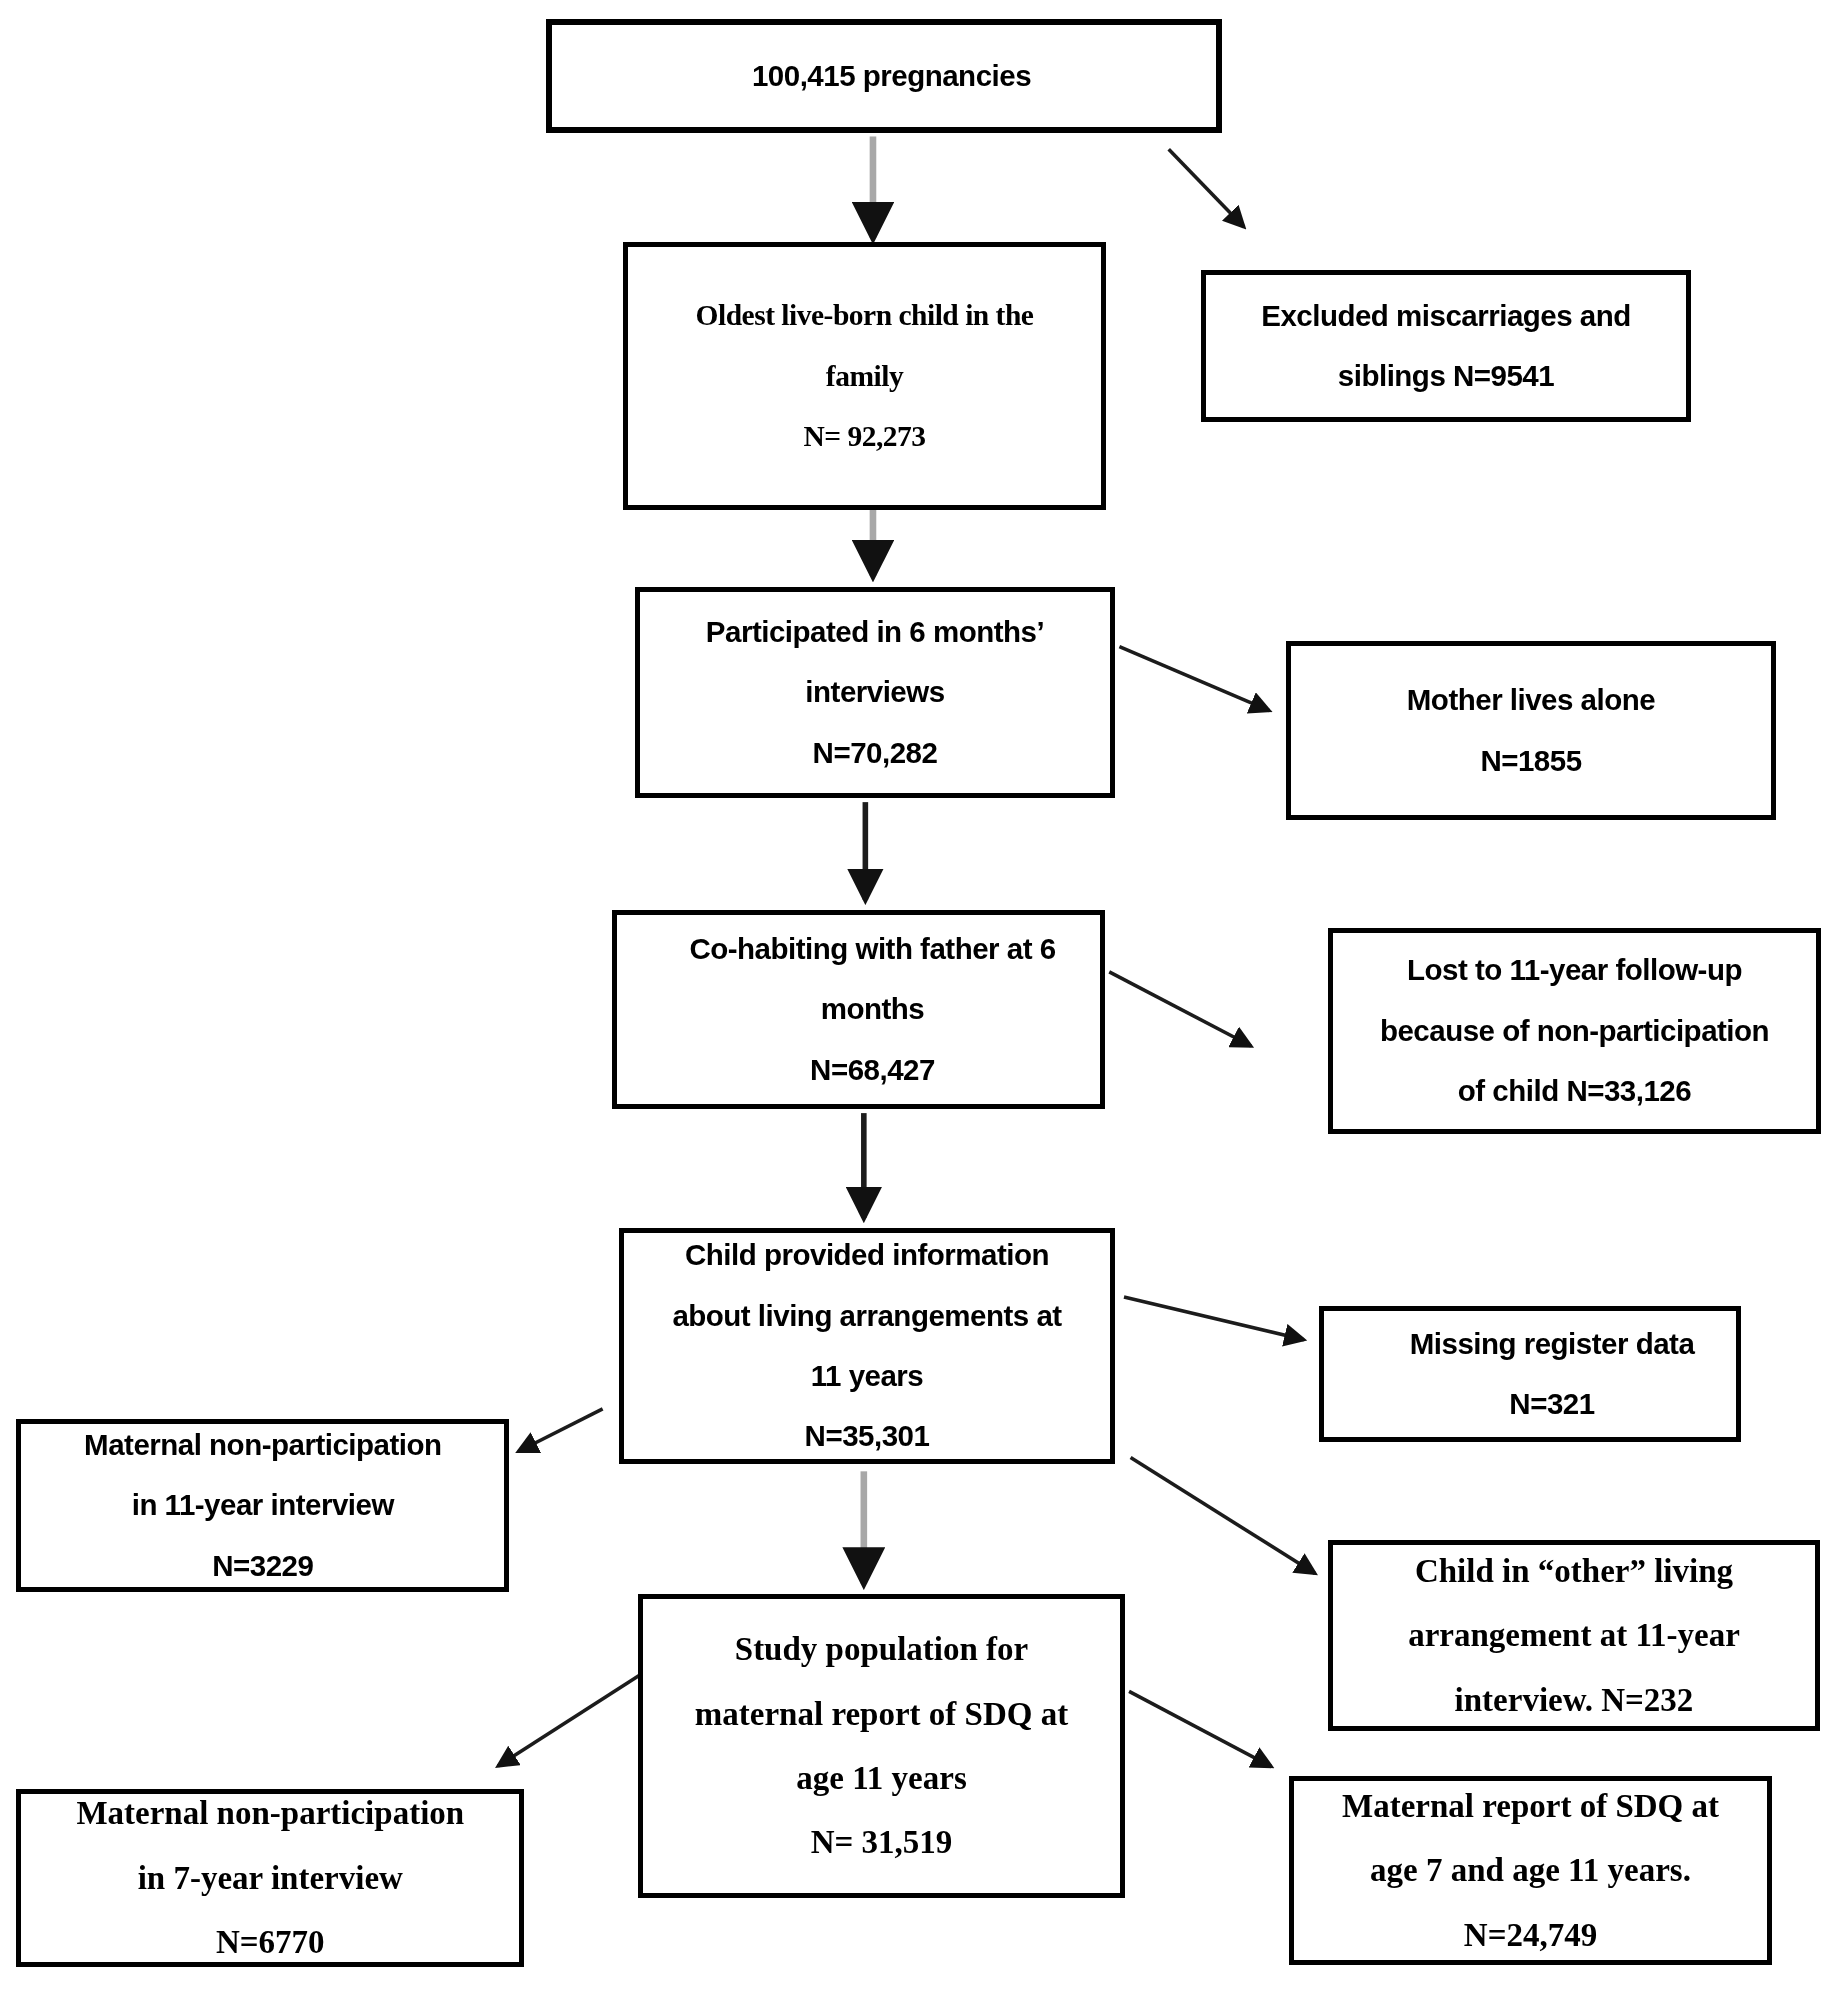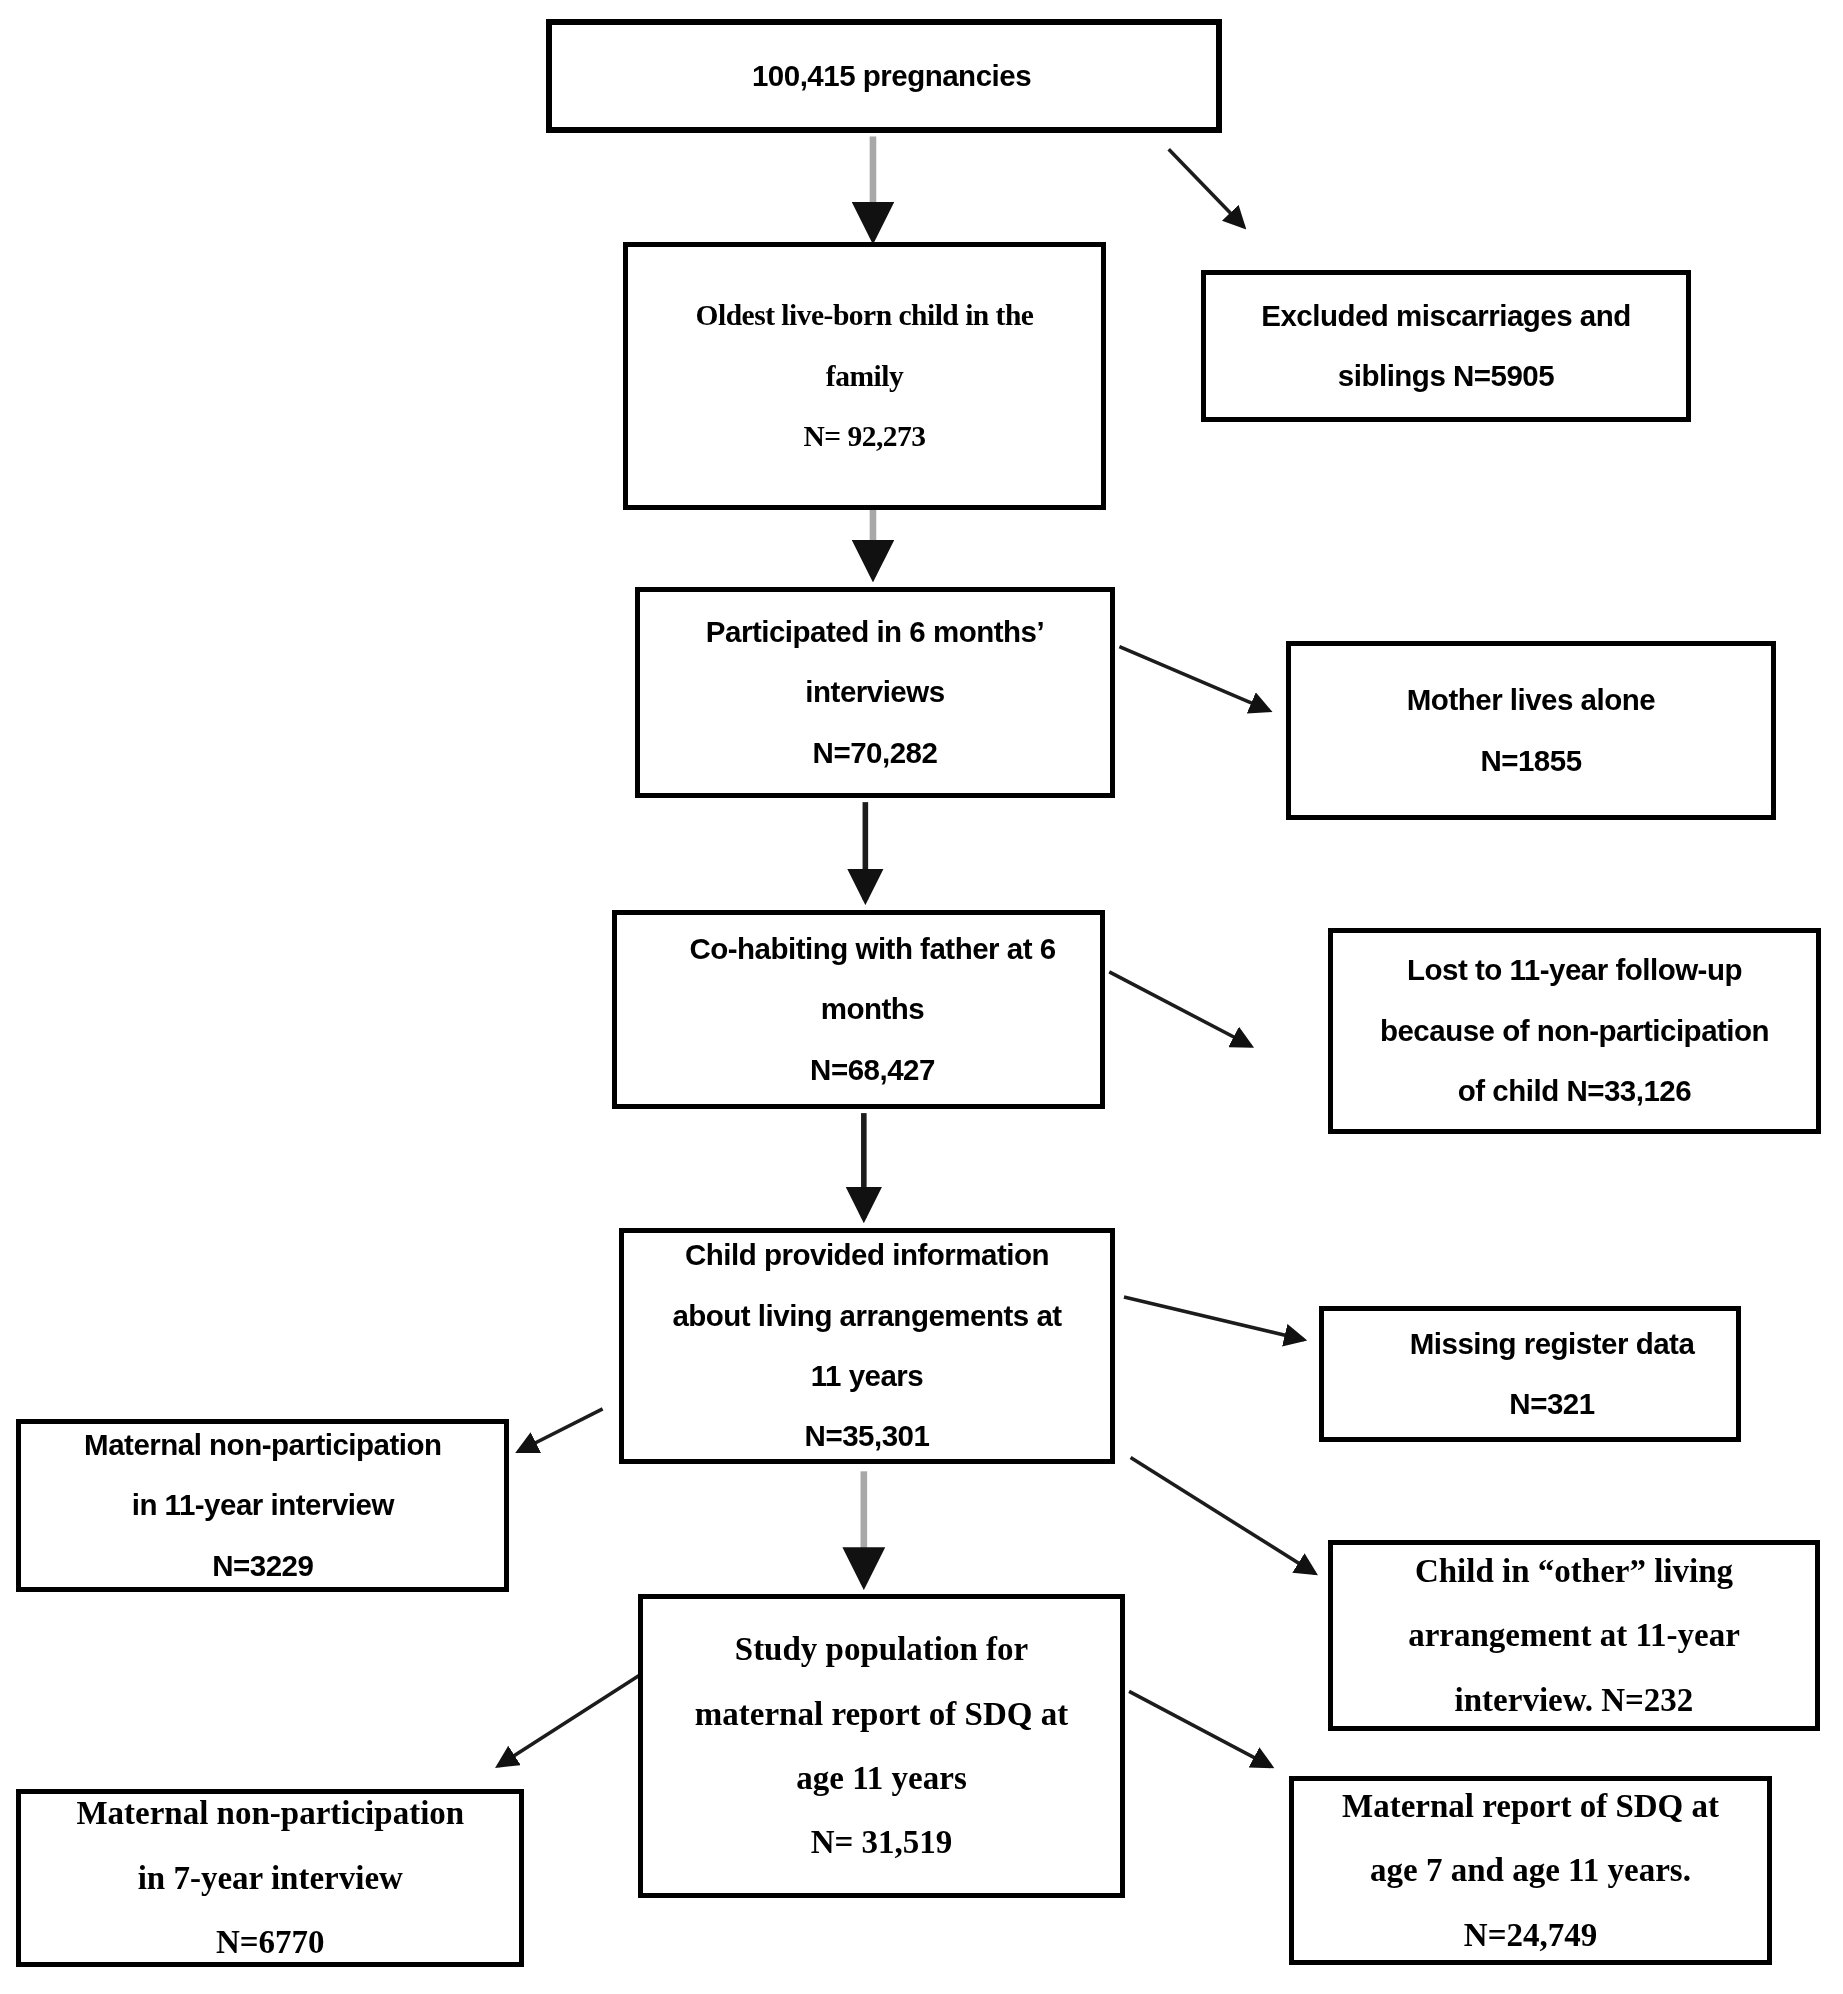--- a/index.html
+++ b/index.html
@@ -75,21 +75,21 @@
     <line x1="1700" y1="2895" x2="1700" y2="3116" stroke="#a8a8a8" stroke-width="13" marker-end="url(#ah)"></line>
     <line x1="1303" y1="3268" x2="980" y2="3475" stroke="#1c1c1c" stroke-width="7" marker-end="url(#ah)"></line>
     <line x1="2222" y1="3328" x2="2502" y2="3476" stroke="#1c1c1c" stroke-width="7" marker-end="url(#ah)"></line>
   </svg>
 
   <div class="box sans b-pregnancies">100,415 pregnancies</div>
   <div class="box sans b-oldest">Oldest live-born child in the
 family
 N= 92,273</div>
   <div class="box sans b-excluded">Excluded miscarriages and
-siblings N=5905</div>
+siblings N=9541</div>
   <div class="box sans b-participated">Participated in 6 months’
 interviews
 N=70,282</div>
   <div class="box sans b-mother-alone">Mother lives alone
 N=1855</div>
   <div class="box sans b-cohabiting">Co-habiting with father at 6
 months
 N=68,427</div>
   <div class="box sans b-lost">Lost to 11-year follow-up
 because of non-participation

